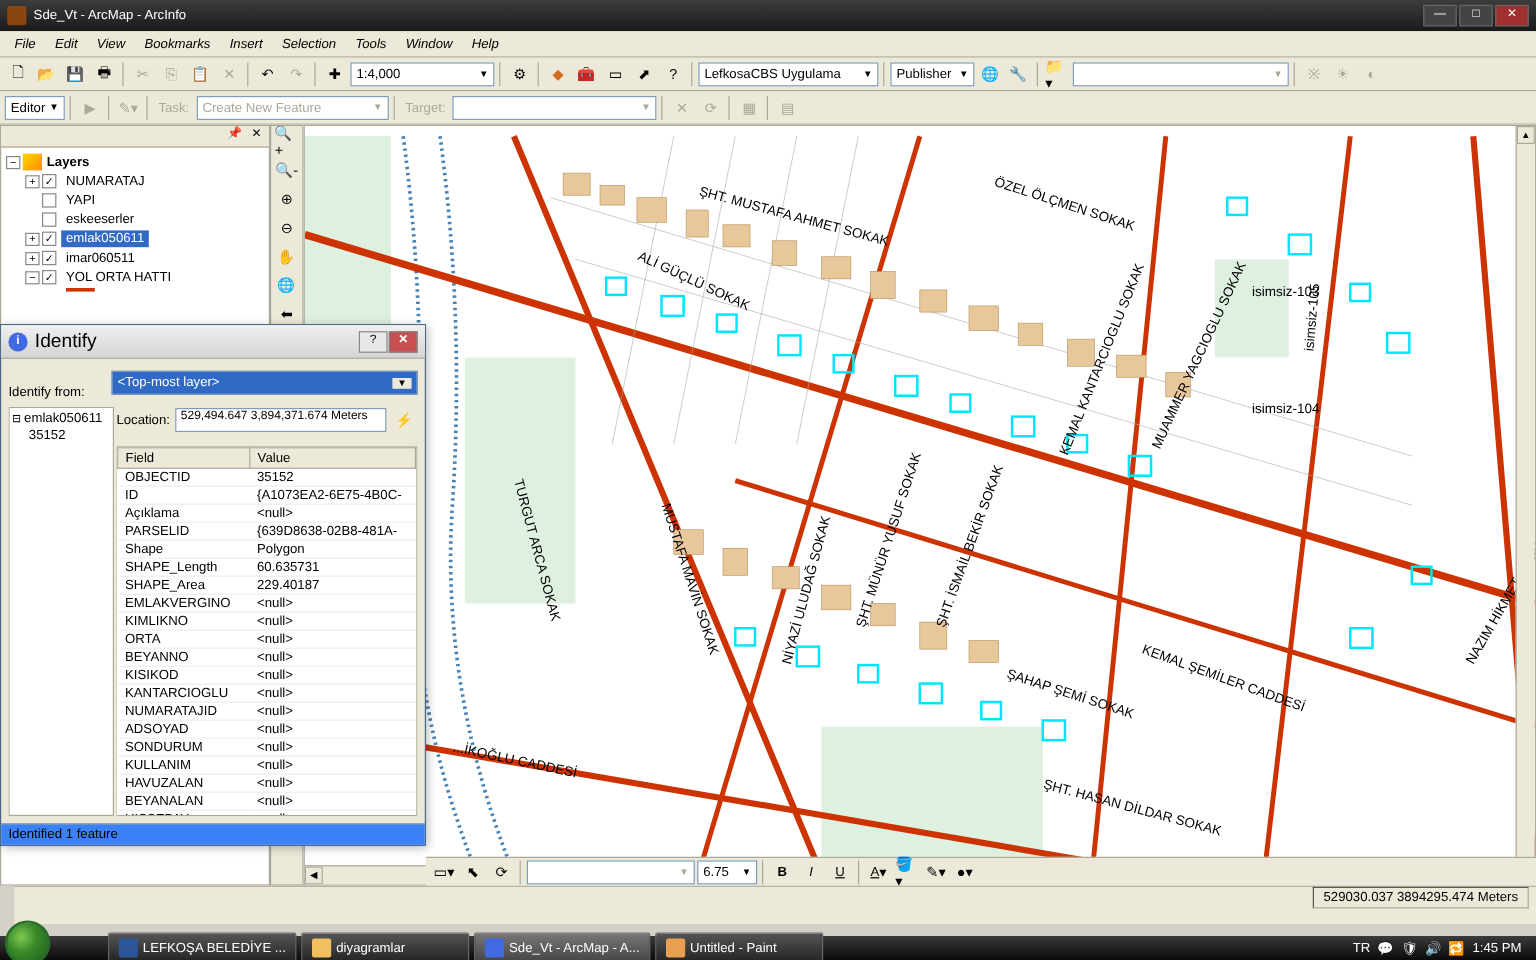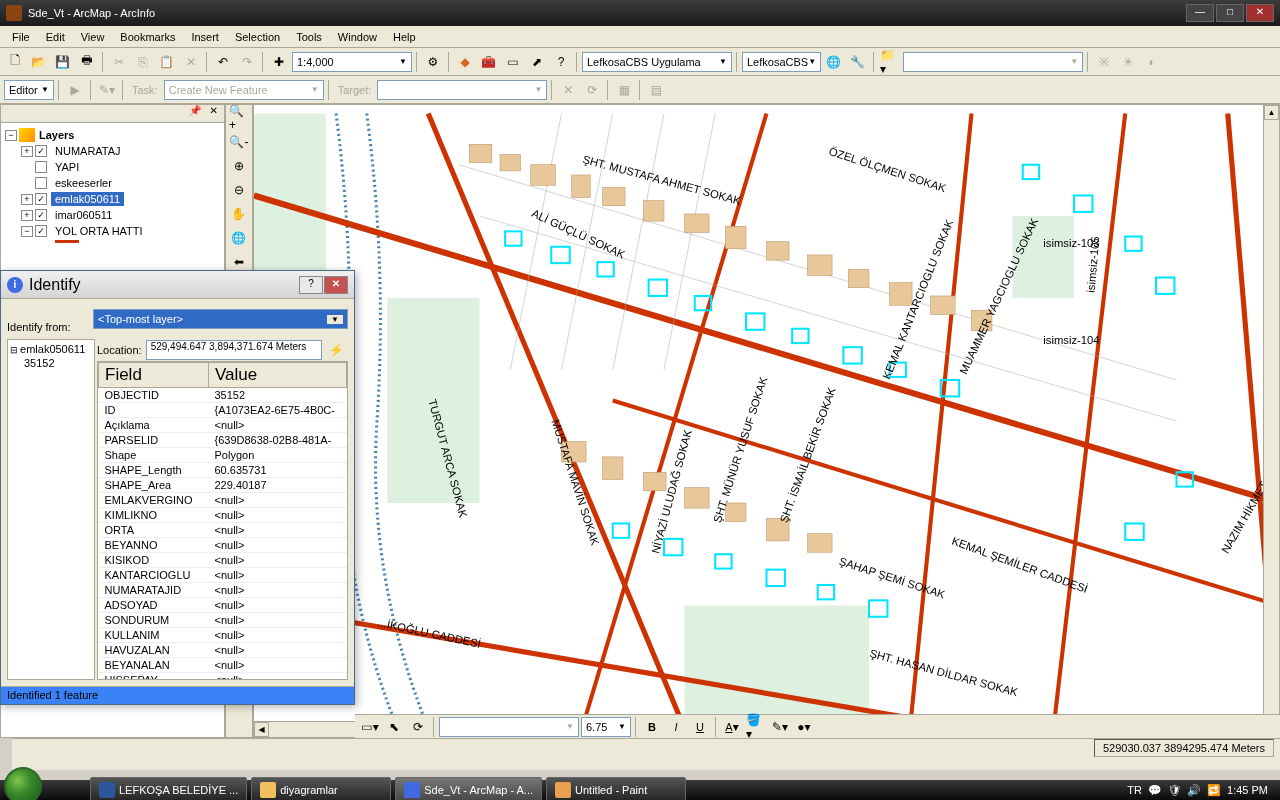--- a/index.html
+++ b/index.html
@@ -8,21 +8,21 @@
 
 .titlebar { height: 26px; background: linear-gradient(to bottom, #3c3c3c, #1a1a1a); color: #fff; display: flex; align-items: center; padding: 0 6px; }
 .titlebar .icon { width: 16px; height: 16px; background: #8b4513; border-radius: 2px; margin-right: 6px; }
 .titlebar .title { flex: 1; }
 .titlebar .winbtns { display: flex; gap: 2px; }
 .titlebar .winbtn { width: 28px; height: 18px; background: #444; border: 1px solid #666; color: #fff; text-align: center; line-height: 14px; font-size: 10px; }
 .titlebar .winbtn.close { background: #a03030; }
 
 
 .menubar { height: 22px; background: #ece9d8; border-bottom: 1px solid #aca899; display: flex; align-items: center; padding: 0 4px; }
-.menubar span { padding: 2px 8px; cursor: default; }
+.menubar span { padding: 2px 8px; cursor: default; font-style: italic; }
 
 
 .toolbar { height: 28px; background: #ece9d8; border-bottom: 1px solid #aca899; display: flex; align-items: center; padding: 0 4px; gap: 2px; }
 .tbtn { width: 22px; height: 22px; border: 1px solid transparent; display: flex; align-items: center; justify-content: center; font-size: 12px; }
 .tsep { width: 2px; height: 20px; border-left: 1px solid #aca899; margin: 0 2px; }
 .tcombo { height: 20px; border: 1px solid #7f9db9; background: #fff; padding: 0 4px; display: flex; align-items: center; min-width: 100px; }
 .tcombo .arrow { margin-left: auto; font-size: 8px; }
 .tlabel { padding: 0 4px; color: #000; }
 .disabled { color: #aca899; }
 
@@ -63,26 +63,26 @@
 .identify-dlg .dlg-title .btn.close { background: #c75050; color: #fff; font-weight: bold; }
 .identify-body { padding: 6px; display: flex; flex-direction: column; gap: 6px; flex: 1; overflow: hidden; }
 .identify-row { display: flex; align-items: center; gap: 6px; }
 .identify-row label { width: 80px; margin-top: 16px; }
 .identify-combo { flex: 1; height: 20px; background: #316ac5; color: #fff; border: 1px solid #7f9db9; padding: 0 4px; display: flex; align-items: center; }
 .identify-combo .arrow { margin-left: auto; background: #ece9d8; color: #000; width: 16px; text-align: center; font-size: 8px; }
 .identify-split { display: flex; flex: 1; gap: 2px; overflow: hidden; }
 .identify-tree { width: 88px; border: 1px solid #aca899; background: #fff; padding: 2px; font-size: 11px; overflow: auto; }
 .identify-tree .ti { padding: 1px 0; }
 .identify-tree .ti.child { padding-left: 14px; }
-.identify-right { flex: 1; display: flex; flex-direction: column; gap: 0; overflow: hidden; }
+.identify-right { flex: 1; display: flex; flex-direction: column; gap: 11px; overflow: hidden; }
 .loc-row { display: flex; align-items: center; gap: 4px; }
 .loc-input { flex: 1; height: 20px; border: 1px solid #7f9db9; background: #fff; padding: 0 4px; font-size: 10px; overflow: hidden; white-space: nowrap; }
 .attr-table { flex: 1; border: 1px solid #aca899; background: #fff; overflow: auto; }
 .attr-table table { width: 100%; border-collapse: collapse; }
-.attr-table th { background: #ece9d8; border: 1px solid #aca899; padding: 2px 6px; text-align: left; font-weight: normal; font-size: 17px; }
+.attr-table th { background: #ece9d8; border: 1px solid #aca899; padding: 2px 6px; text-align: left; font-weight: normal; font-size: 11px; }
 .attr-table td { border-bottom: 1px solid #eee; padding: 1px 6px; font-size: 11px; white-space: nowrap; }
 .identify-status { height: 18px; border-top: 1px solid #aca899; padding: 2px 6px; background: #3b82f6; }
 
 
 .text-toolbar { position: absolute; left: 355px; bottom: 62px; right: 0; height: 24px; background: #ece9d8; border-top: 1px solid #aca899; display: flex; align-items: center; padding: 0 4px; gap: 2px; z-index: 50; }
 
 
 .statusbar { position: absolute; bottom: 30px; left: 12px; right: 0; height: 32px; background: #ece9d8; border-top: 1px solid #aca899; display: flex; align-items: flex-start; padding: 0 6px; }
 .statusbar .panel { border: 1px inset #aca899; padding: 2px 8px; margin-left: auto; background: #ece9d8; }
 
@@ -147,21 +147,21 @@
   <div class="tbtn">▭</div>
   <div class="tbtn">⬈</div>
   <div class="tbtn">?</div>
   <div class="tsep"></div>
   <div class="tcombo" style="min-width:150px">
     <span>LefkosaCBS Uygulama</span>
     <span class="arrow">▼</span>
   </div>
   <div class="tsep"></div>
   <div class="tcombo" style="min-width:70px">
-    <span>LefkosaCBS</span>
+    <span>Publisher</span>
     <span class="arrow">▼</span>
   </div>
   <div class="tbtn">🌐</div>
   <div class="tbtn">🔧</div>
   <div class="tsep"></div>
   <div class="tbtn">📁▾</div>
   <div class="tcombo disabled" style="min-width:180px">
     <span class="arrow">▼</span>
   </div>
   <div class="tsep"></div>

